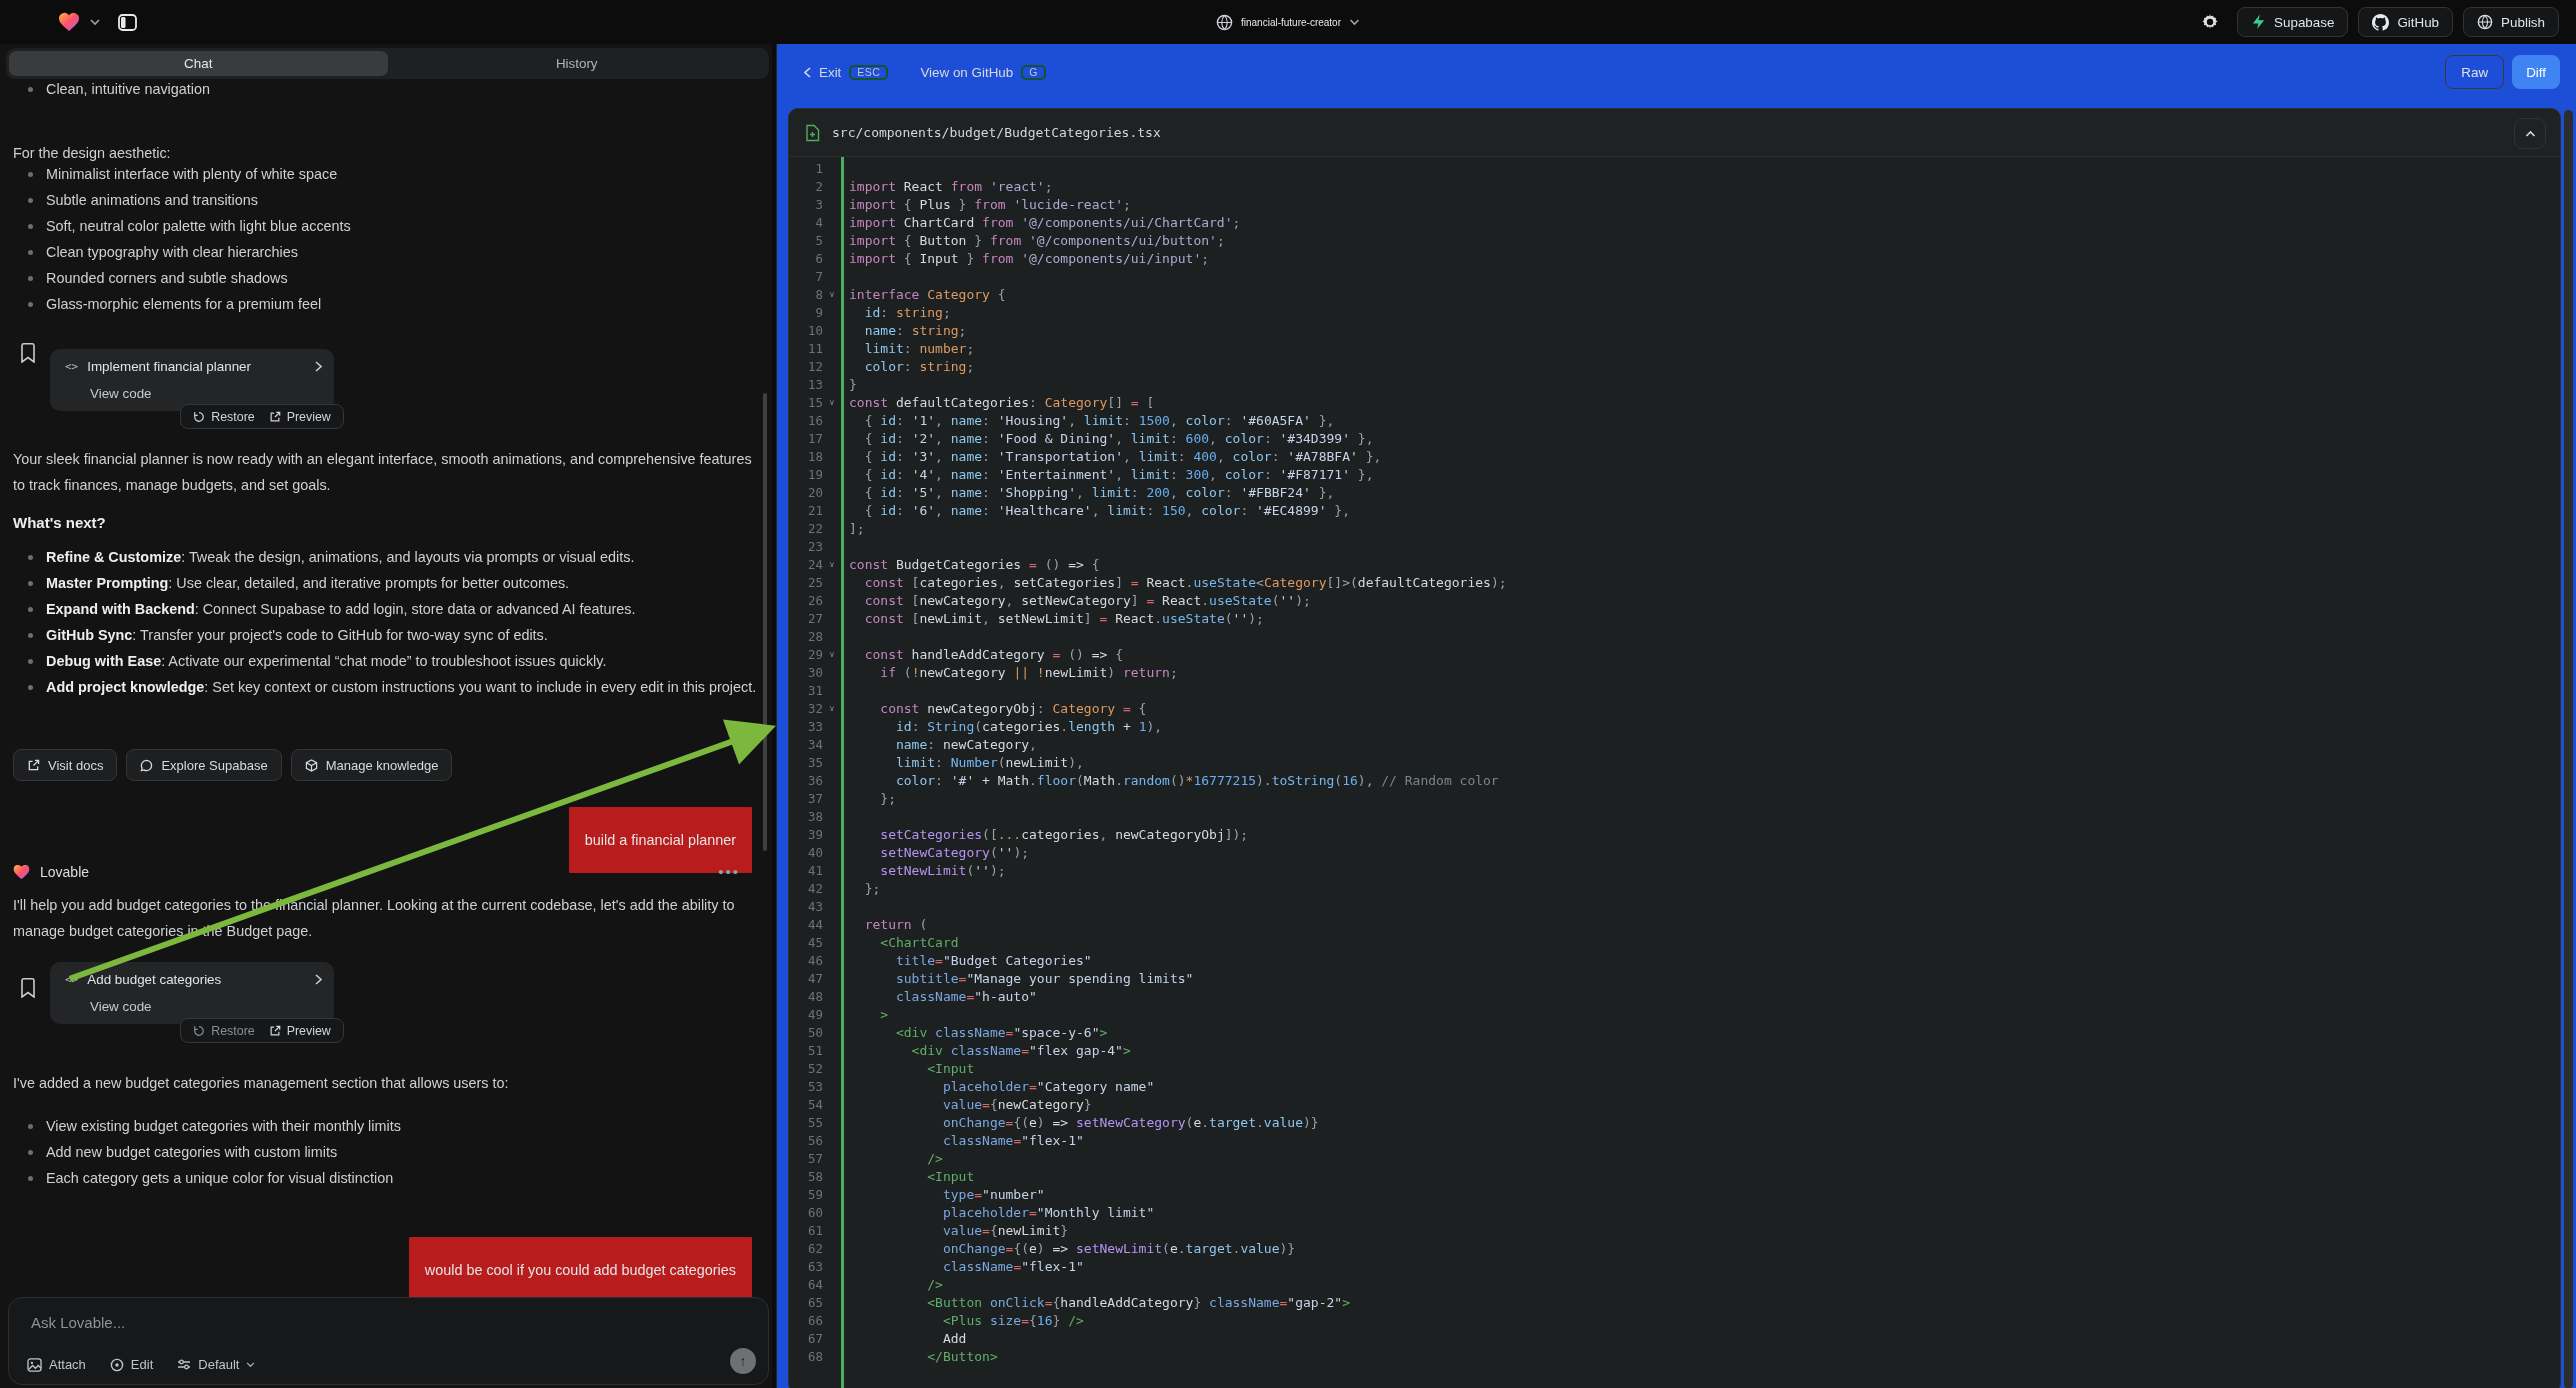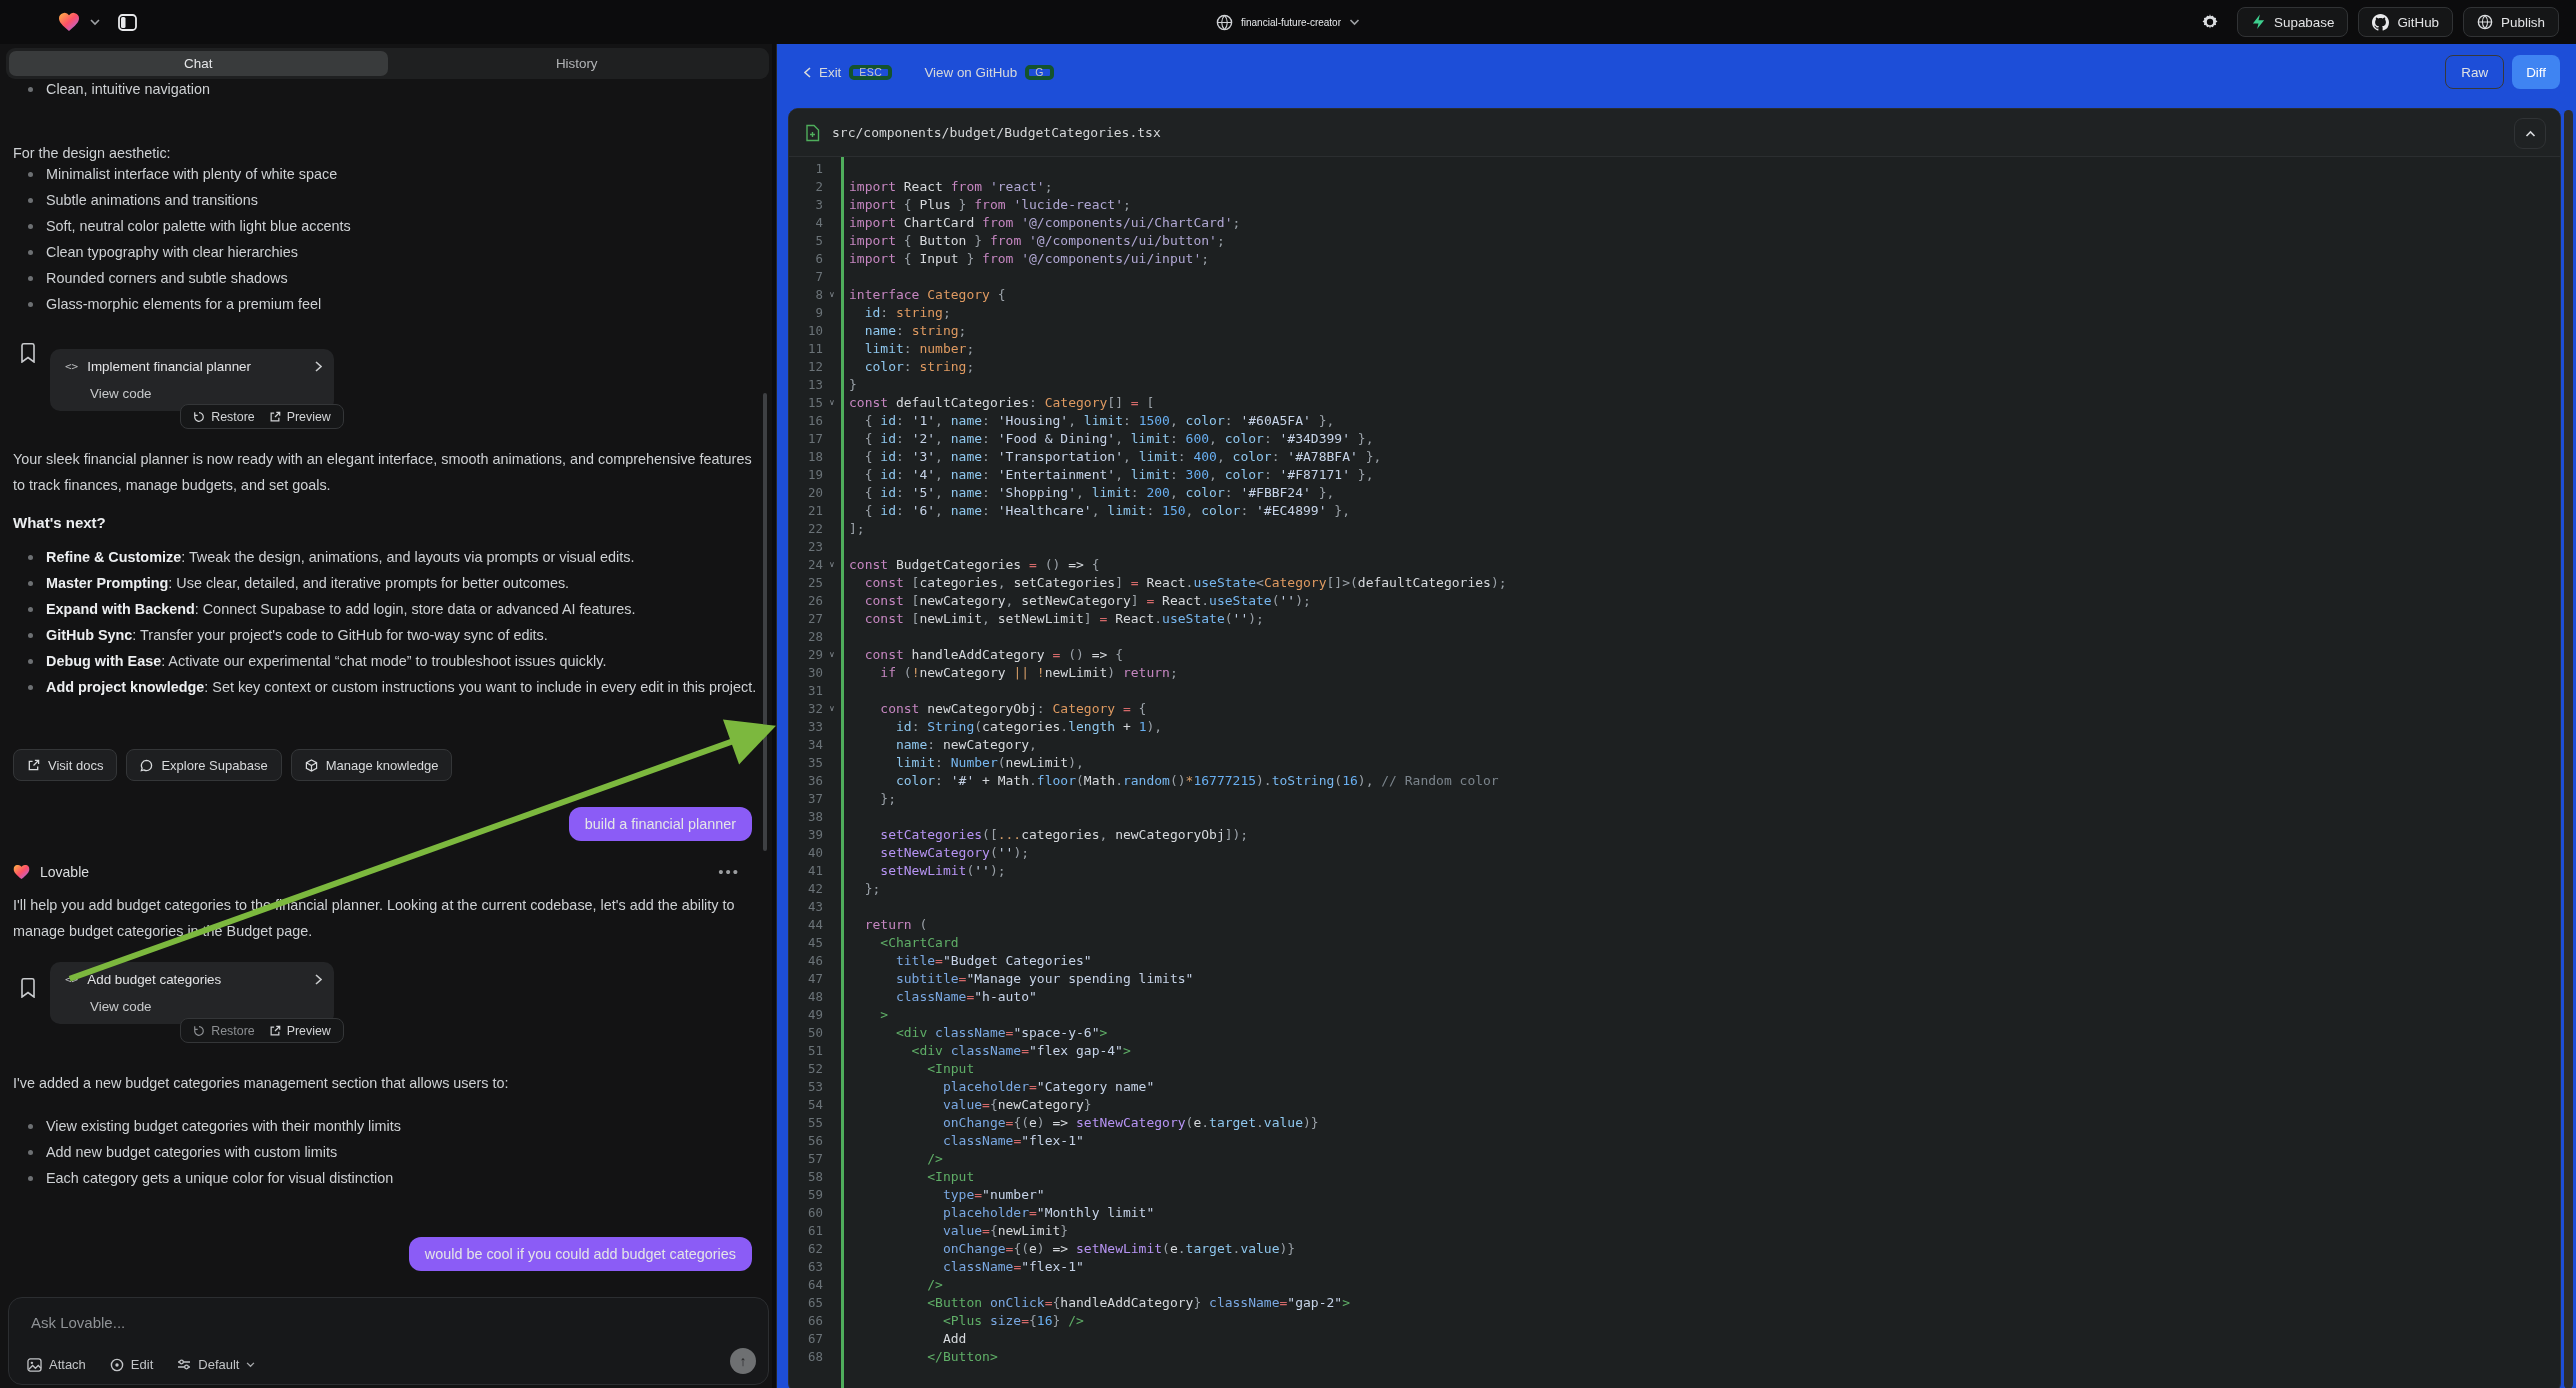--- a/index.html
+++ b/index.html
@@ -26,38 +26,38 @@
   ul.blist li{position:relative;margin-left:13px;padding-left:33px;line-height:26px;font-size:14.4px;color:#ced1d4;}
   ul.blist li::before{content:"";position:absolute;left:15px;top:11px;width:5px;height:5px;border-radius:50%;background:#6d7073;}
   .bold{font-weight:700;color:#eceef0;}
   .codecard-chat{position:absolute;left:50px;width:284px;height:62px;background:#242527;border-radius:10px;}
   .cc-row1{position:absolute;left:15px;top:10px;right:12px;display:flex;align-items:center;gap:9px;font-size:13.4px;color:#e2e3e5;}
   .cc-row2{position:absolute;left:40px;top:37px;font-size:13.4px;color:#c7c9cb;}
   .cc-chev{margin-left:auto;color:#c9cbcd;}
   .pill{position:absolute;left:180px;width:164px;height:25px;background:#161718;border:1px solid #343638;border-radius:8px;display:flex;align-items:center;justify-content:center;gap:14px;font-size:12.4px;color:#d2d4d6;}
   .pill .half{display:flex;align-items:center;gap:6px;justify-content:center;}
   .muted{color:#8c8f92;}
-  .bubble{position:absolute;background:#8b5cf6;border-radius:12px;padding:9px 16px;font-size:14.4px;color:#e4e5e7;white-space:nowrap;}
+  .bubble{position:absolute;background:#b91c1c;border-radius:1px;padding:25px 16px;font-size:14.4px;color:#e4e5e7;white-space:nowrap;}
   .lov-row{position:absolute;left:13px;display:flex;align-items:center;gap:10px;font-size:14px;color:#dcdee0;}
   .dots{position:absolute;right:32px;color:#9b9da0;font-size:15px;letter-spacing:2px;}
   .actrow{position:absolute;left:13px;display:flex;gap:9px;}
   .actbtn{display:flex;align-items:center;gap:8px;height:32px;padding:0 13px;border:1px solid #343638;border-radius:8px;background:#1e1f21;font-size:13px;color:#d8dadc;}
   .chat-scrollbar{position:absolute;right:5px;top:349px;width:4px;height:458px;border-radius:2px;background:#3e4043;}
 
   .composer{position:absolute;left:8px;top:1253px;width:761px;height:88px;background:#17181a;border:1px solid #2c2e31;border-radius:14px;}
   .composer .ph{position:absolute;left:22px;top:16px;font-size:15px;color:#8f9296;}
   .comp-row{position:absolute;left:18px;bottom:12px;display:flex;align-items:center;gap:24px;font-size:13px;color:#c2c4c7;}
   .comp-item{display:flex;align-items:center;gap:7px;}
   .send{position:absolute;right:12px;bottom:10px;width:26px;height:26px;border-radius:50%;background:#6e7072;display:flex;align-items:center;justify-content:center;color:#252627;font-size:14px;font-weight:700;}
 
   
   .rpanel{position:absolute;top:44px;left:776px;width:1800px;height:1344px;background:#1d4ed8;border-left:1px solid #232527;}
   .subhdr{position:absolute;top:0;left:0;width:100%;height:56px;display:flex;align-items:center;}
   .sh-item{display:flex;align-items:center;gap:8px;font-size:13.4px;color:#d7d9db;}
-  .kbd{display:inline-flex;align-items:center;justify-content:center;height:15px;padding:0 6px;border:4px solid #14532d;border-radius:5px;font-size:10.5px;color:#c4c6c9;letter-spacing:0.5px;}
+  .kbd{display:inline-flex;align-items:center;justify-content:center;height:15px;padding:0 6px;border:2px solid #14532d;border-radius:5px;font-size:10.5px;color:#c4c6c9;letter-spacing:0.5px;}
   .rawbtn{display:flex;align-items:center;justify-content:center;height:34px;padding:0 15px;border:1px solid #37393c;border-radius:8px;font-size:13.4px;color:#e0e2e4;}
   .diffbtn{display:flex;align-items:center;justify-content:center;height:34px;padding:0 14px;border-radius:8px;background:#3f84f2;font-size:13.4px;color:#fff;}
 
   .codecard{position:absolute;left:11px;top:64px;width:1773px;height:1285px;border:1px solid #2b2e30;border-radius:10px;background:#1d2021;overflow:hidden;}
   .filebar{position:absolute;top:0;left:0;width:100%;height:48px;background:#1f2223;border-bottom:1px solid #2b2e30;display:flex;align-items:center;}
   .filepath{font-family:"DejaVu Sans Mono",monospace;font-size:13px;color:#d4d6d8;margin-left:12px;}
   .collapse-btn{position:absolute;right:14px;top:9px;width:32px;height:31px;border:1px solid #303335;border-radius:9px;display:flex;align-items:center;justify-content:center;color:#d8dadd;}
   .codebody{position:absolute;top:48px;left:0;right:0;bottom:0;padding-top:2px;}
   .addbar{position:absolute;left:52px;top:0;bottom:0;width:2.5px;background:#4fae5c;}
   .cl{display:flex;height:18px;align-items:center;}

